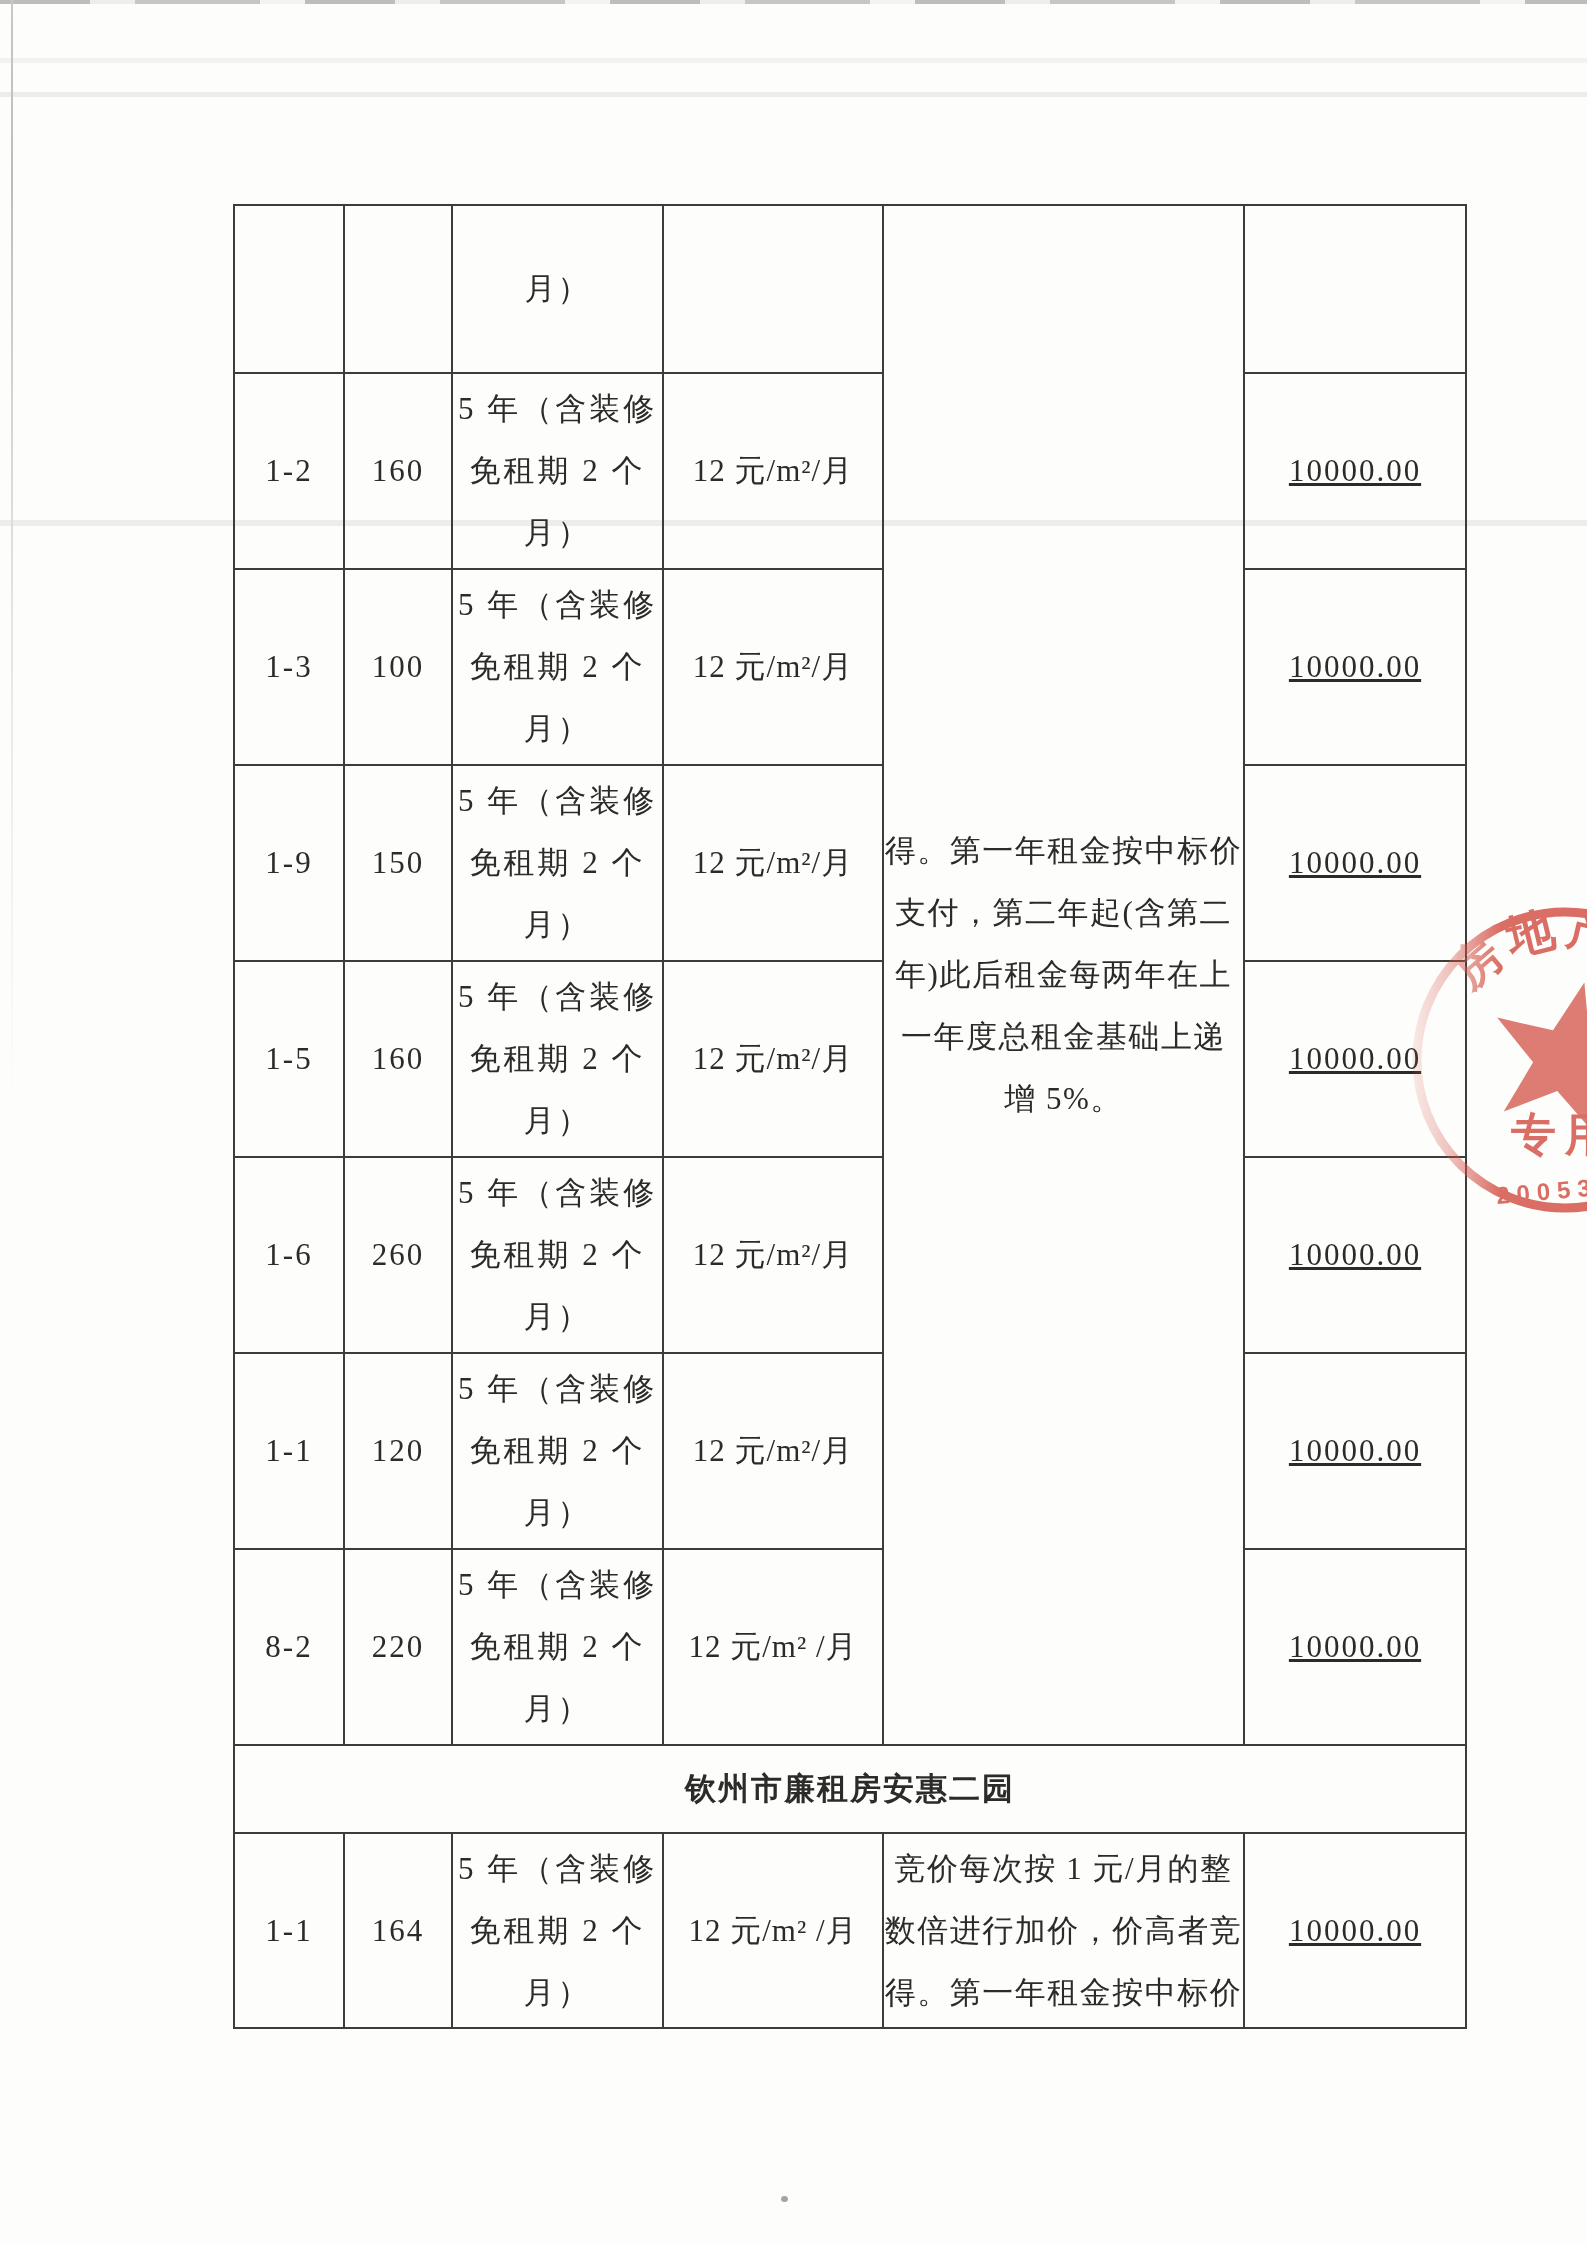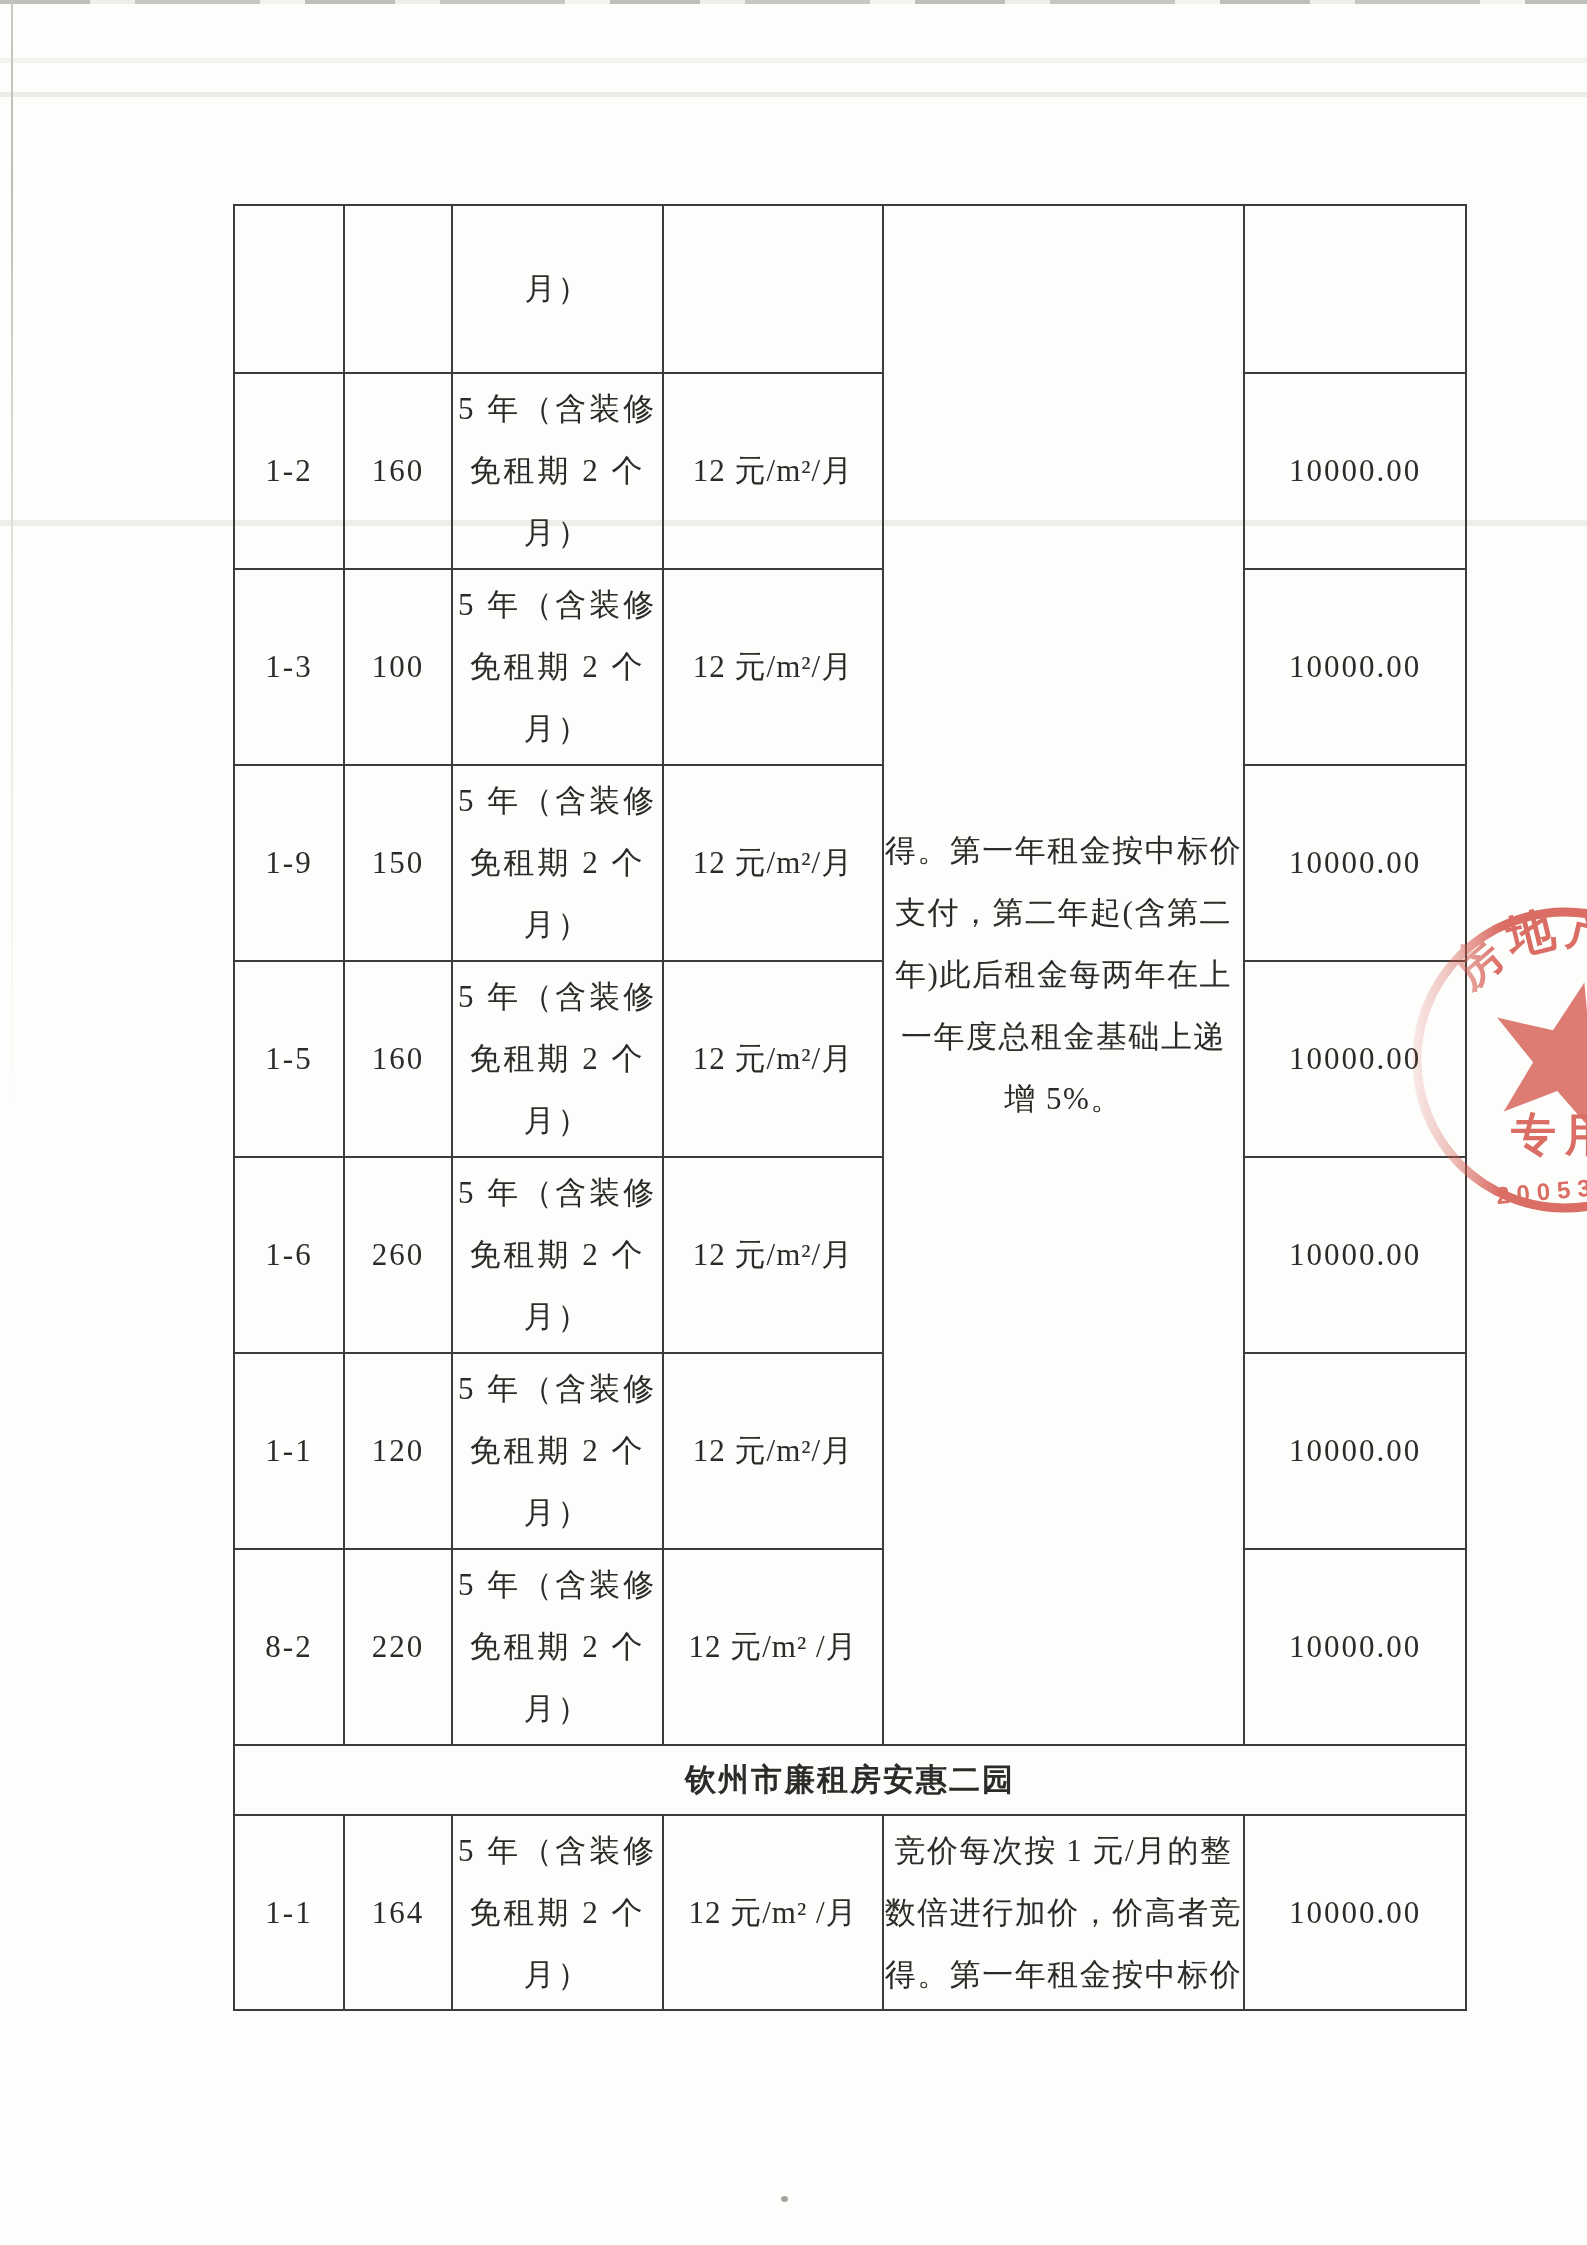--- a/index.html
+++ b/index.html
@@ -25,35 +25,35 @@
   .doc-table-wrap{position:absolute;left:233px;top:204px;z-index:2;}
   table.doc{border-collapse:collapse;table-layout:fixed;width:1232px;}
   table.doc td{
     border:2px solid #3c3c3a;
     font-size:31px;line-height:62px;
     text-align:center;vertical-align:middle;
     padding:0;overflow:hidden;
   }
   tr.r-cont{height:168px;}
   tr.r{height:196px;}
-  tr.r-sec{height:70px;}
+  tr.r-sec{height:88px;}
   tr.r-last{height:195px;}
   td.num{letter-spacing:2px;font-size:30px;margin-top:26px;}
   td.lease{white-space:pre-line;letter-spacing:3px;line-height:62px;}
   td.lease-tail{vertical-align:top;padding-top:4px;letter-spacing:2px;}
   td.rent{letter-spacing:1px;}
   td.notes{
     white-space:pre-line;text-align:left;vertical-align:top;
     padding:3px 14px 0 13px;line-height:61px;letter-spacing:1.5px;
   }
   td.notes-mid{
     white-space:pre-line;text-align:left;vertical-align:middle;
     padding:0 14px 0 13px;line-height:61px;letter-spacing:1.5px;
   }
-  td.deposit{letter-spacing:2px;font-size:30px;}
+  td.deposit{letter-spacing:2px;font-size:30px;text-decoration:underline;}
   td.section-title{
     text-align:left;padding-left:12px;font-weight:700;letter-spacing:2px;
     font-size:31px;
   }
   
   .stamp{position:absolute;left:1395px;top:868px;width:192px;height:410px;z-index:5;}
 </style>
 </head>
 <body>
 

